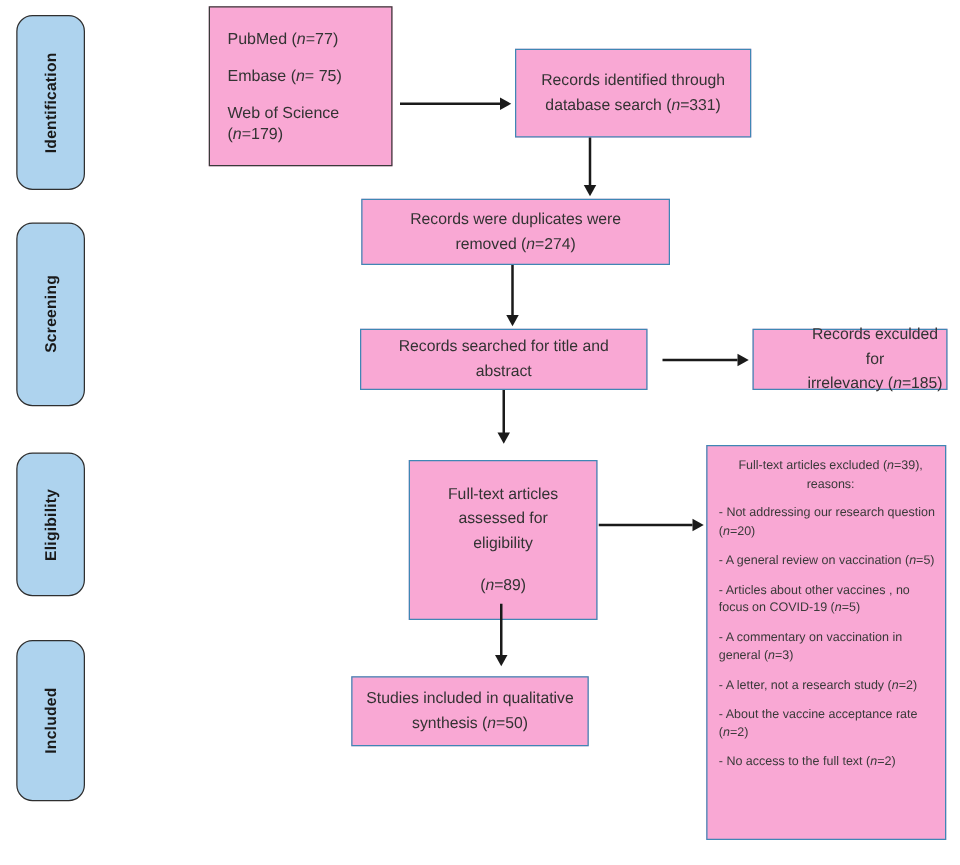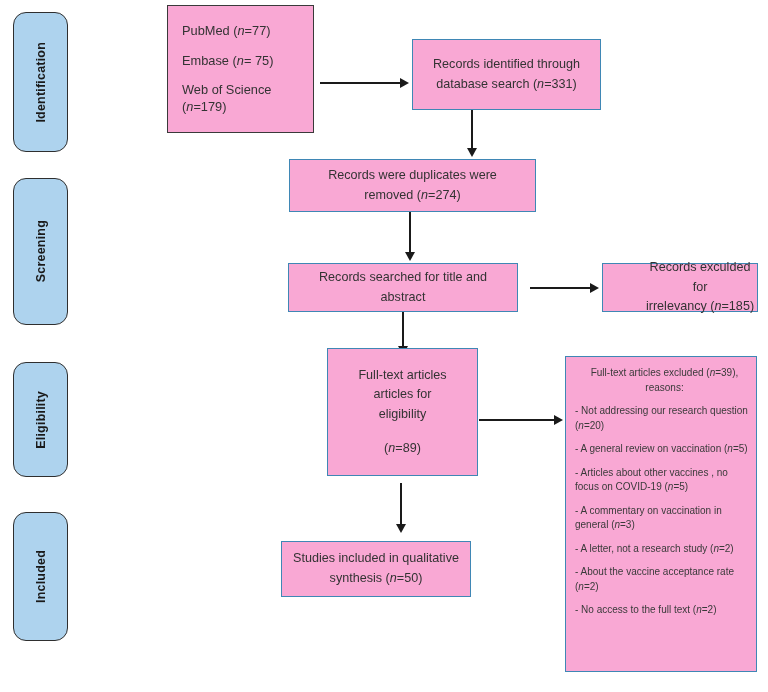--- a/index.html
+++ b/index.html
@@ -176,23 +176,23 @@
   <div class="arrowhead right" style="left:590px; top:283px;"></div>
 
   <div class="box blue" id="box-excluded-irrelevancy" style="left:602px; top:263px; width:156px; height:49px;padding-left:40px;">
     <span class="line pad">Records exculded  for</span>
     <span class="line pad">irrelevancy (<span class="ital">n</span>=185)</span>
   </div>
 
   <div class="conn v" style="left:402px; top:312px; height:35px;"></div>
   <div class="arrowhead down" style="left:398px; top:346px;"></div>
 
-  <div class="box blue" id="box-fulltext" style="left:327px; top:348px; width:151px; height:128px;">
+  <div class="box blue" id="box-fulltext" style="left:327px; top:368px; width:151px; height:128px;">
     <span class="line">Full-text articles</span>
-    <span class="line">articles for</span>
+    <span class="line">assessed for</span>
     <span class="line">eligibility</span>
     <span class="gap"></span>
     <span class="line">(<span class="ital">n</span>=89)</span>
   </div>
 
   <div class="conn h" style="left:479px; top:419px; width:75px;"></div>
   <div class="arrowhead right" style="left:554px; top:415px;"></div>
 
   <div class="conn v" style="left:400px; top:483px; height:42px;"></div>
   <div class="arrowhead down" style="left:396px; top:524px;"></div>

